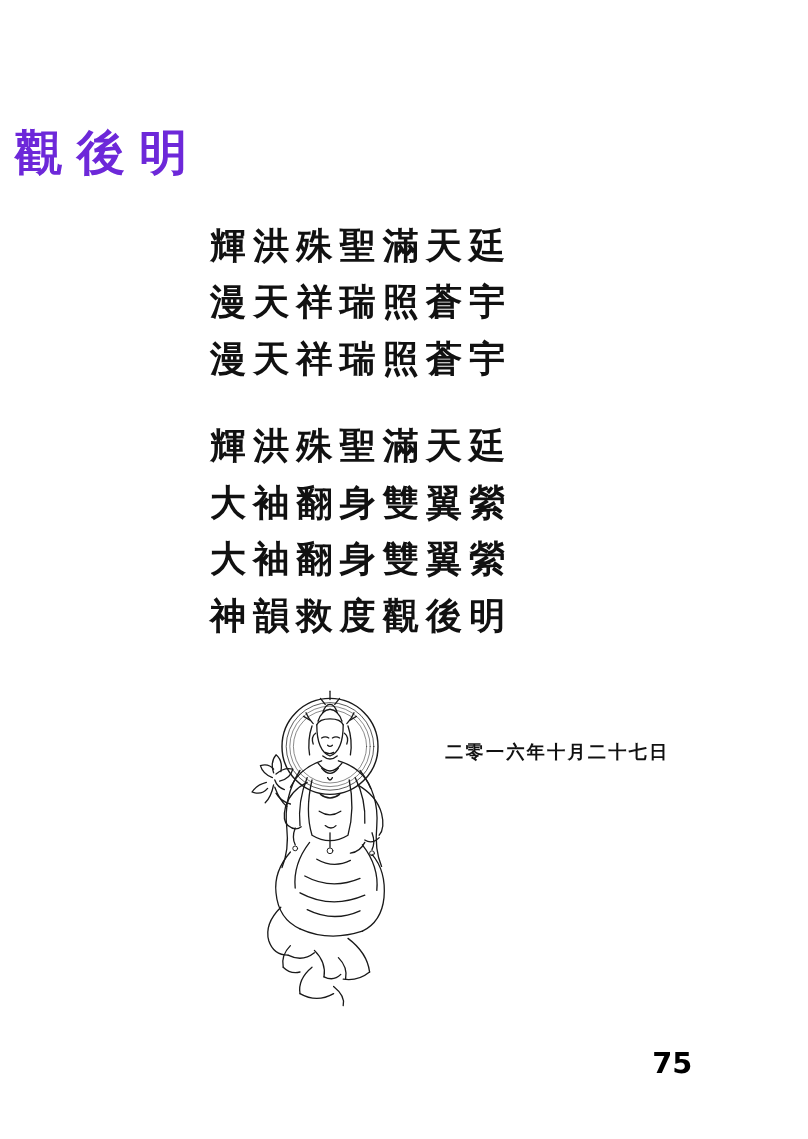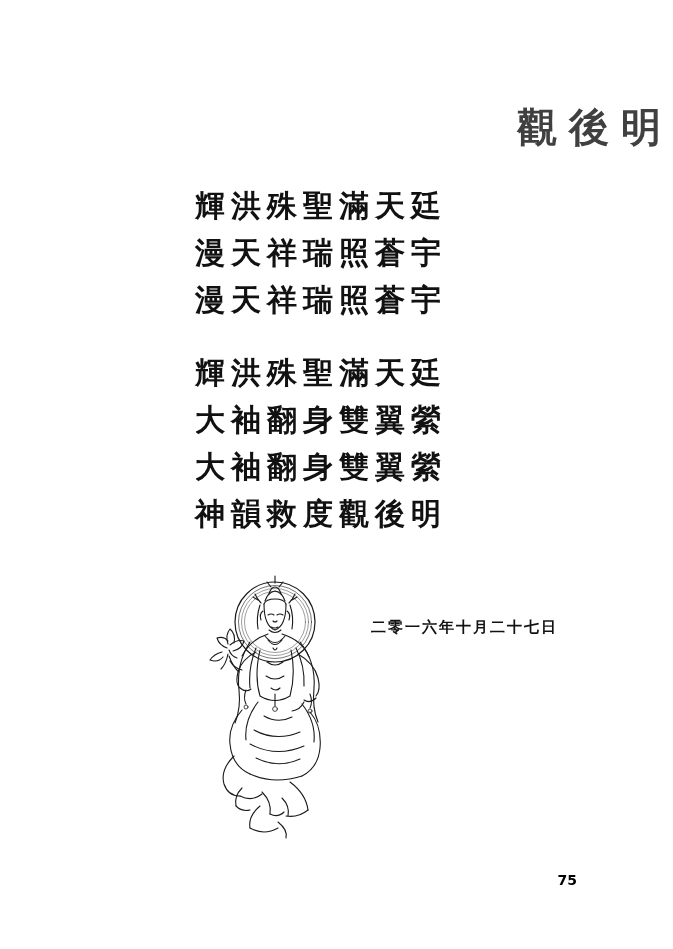--- a/index.html
+++ b/index.html
@@ -20,39 +20,38 @@
     position: absolute;
     inset: 0;
     background: #ffffff;
   }
 
   .poem-title {
     position: absolute;
     top: 100px;
     left: 0;
     width: 673px;
-    text-align: right;
+    text-align: left;
     font-family: "DejaVu Serif", serif;
     font-size: 40px;
     font-weight: 700;
     letter-spacing: 12px;
     text-indent: 12px;
-    color: #404040;
+    color: #6d28d9;
   }
 
   .stanzas {
     position: absolute;
     top: 182px;
     left: 0;
     width: 673px;
   }
 
   .stanza {
     width: 596px;
-    padding-left: 20px;
   }
   .stanza + .stanza {
     margin-top: 26px;
   }
 
   .verse-line {
     text-align: center;
     font-family: "DejaVu Serif", serif;
     font-size: 30px;
     font-weight: 700;
@@ -89,21 +88,21 @@
 
   .page-number {
     position: absolute;
     top: 872px;
     left: 0;
     width: 673px;
     text-align: right;
     padding-right: 96px;
     box-sizing: border-box;
     font-family: "DejaVu Sans", sans-serif;
-    font-size: 14px;
+    font-size: 24px;
     font-weight: 700;
     color: #000000;
   }
 </style>
 </head>
 <body>
 
 <div class="page">
 
   <div class="poem-title">觀後明</div>

